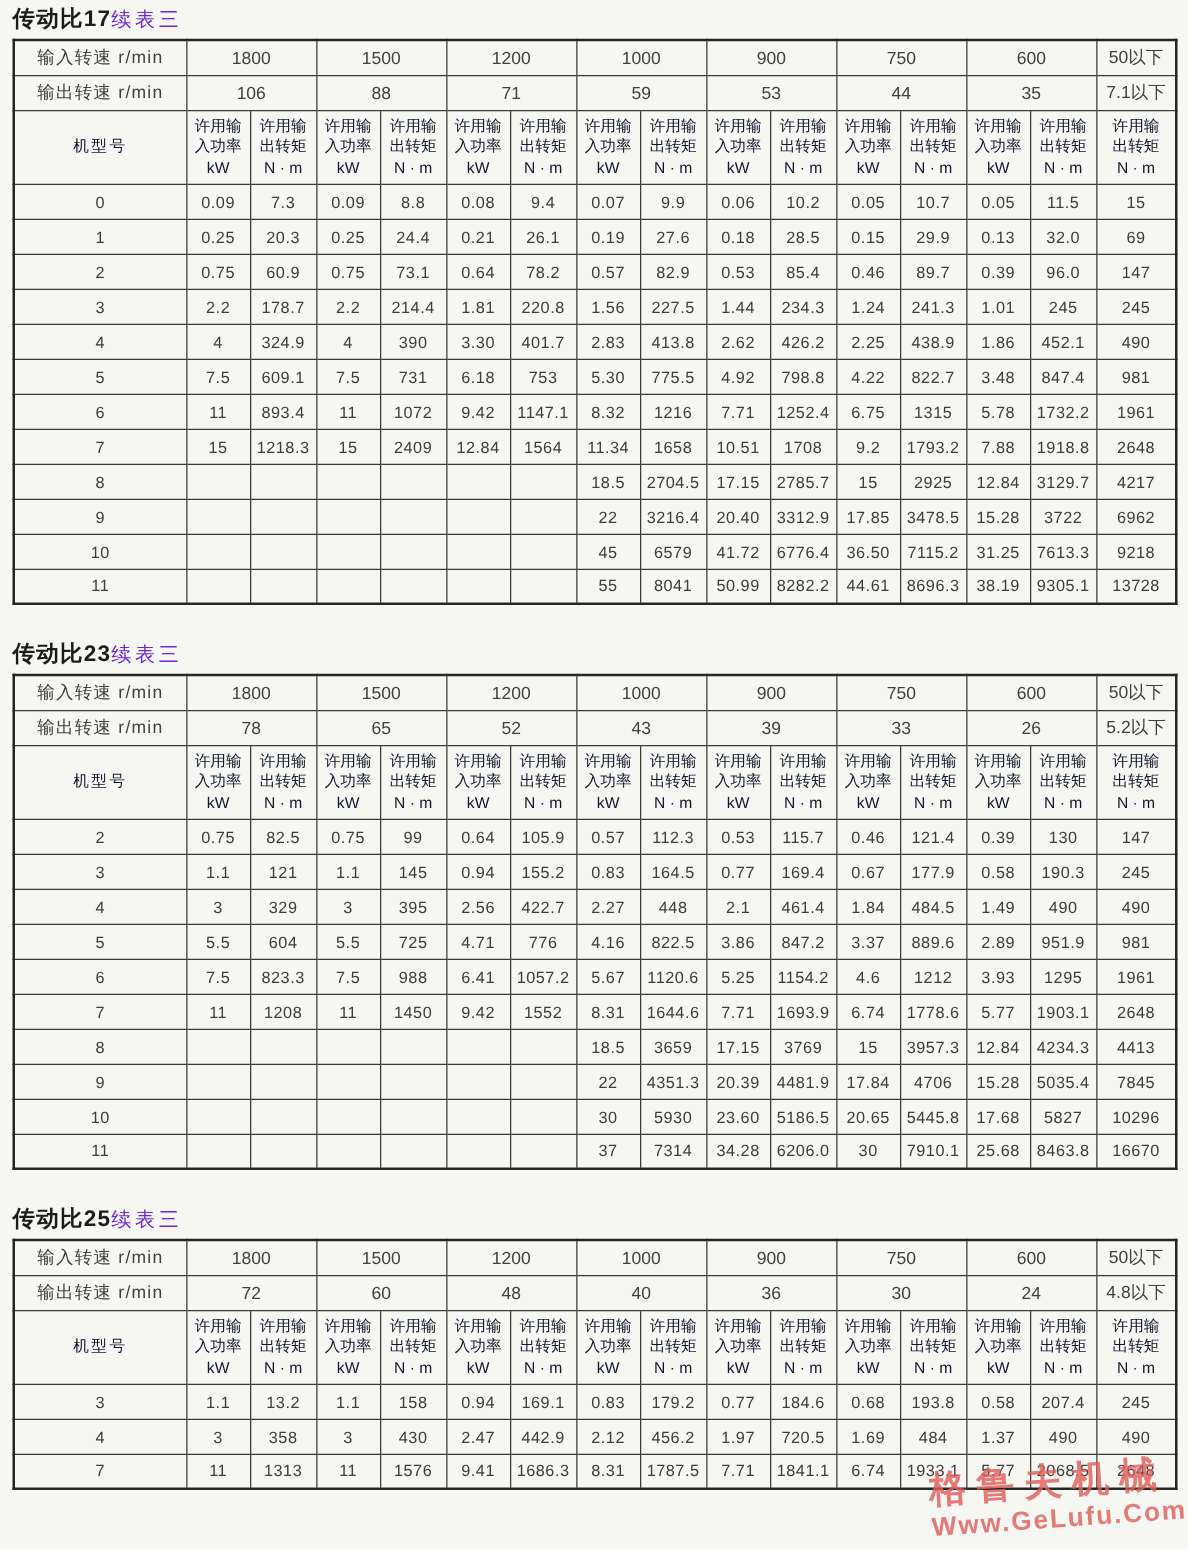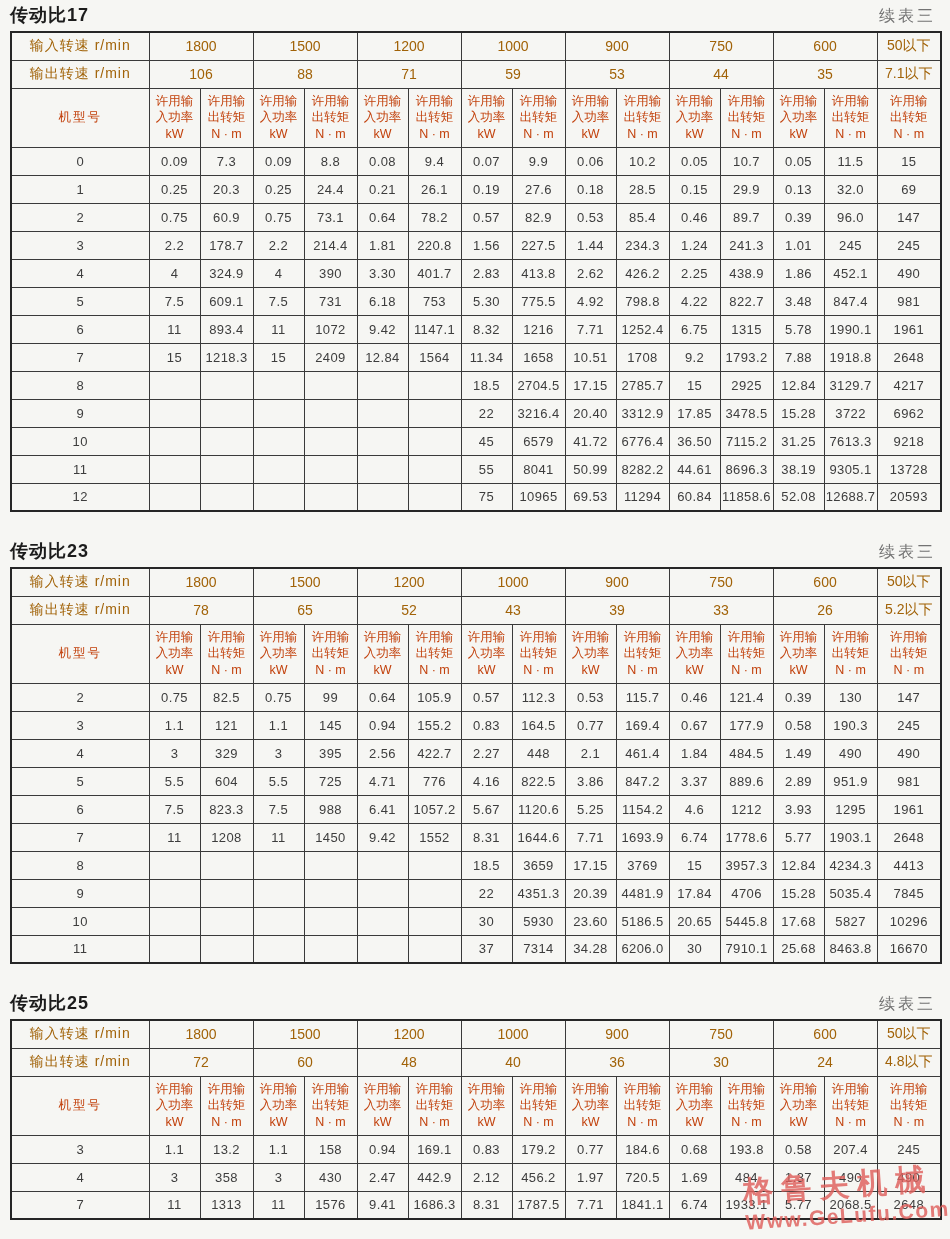--- a/index.html
+++ b/index.html
@@ -6,36 +6,36 @@
   html, body { width: 950px; height: 1239px; }
   body {
     background: #f6f6f3;
     font-family: "Liberation Sans", "DejaVu Sans", sans-serif;
     color: #2e2e2e;
     overflow: hidden;
   }
   .page { position: relative; width: 950px; height: 1239px; padding: 5px 10px 0 10px; }
   .table-block + .table-block { margin-top: 29px; }
   .block-title-row {
-    display: flex; justify-content: space-between; align-items: flex-end;
+    display: flex; align-items: flex-end;
     padding: 1px 4px 4px 0; height: 26px;
   }
   .block-title { font-size: 18px; font-weight: bold; color: #1c1c1c; letter-spacing: 1px; }
-  .continued { font-size: 16px; color: #737373; letter-spacing: 3px; }
+  .continued { font-size: 16px; color: #6d28d9; letter-spacing: 3px; }
   table.ratio-table {
     border-collapse: collapse; table-layout: fixed; width: 930px;
     border: 2px solid #262626; background: transparent;
   }
   table.ratio-table td {
     border: 1px solid #3a3a3a; text-align: center; vertical-align: middle;
     overflow: hidden; padding: 0 1px;
   }
-  tr.r-speed td { height: 28px; font-size: 14px; color: #a16207; }
+  tr.r-speed td { height: 28px; font-size: 14px; color: #404040; }
   td.speed-label { font-size: 14px; letter-spacing: 1px; color: #222; }
-  tr.r-heads td { height: 59px; font-size: 12.5px; line-height: 1.32; white-space: pre-line; color: #c2410c; text-align: center; }
+  tr.r-heads td { height: 59px; font-size: 12.5px; line-height: 1.32; white-space: pre-line; color: #0f172a; text-align: center; }
   td.model-head { font-size: 14px; letter-spacing: 2px; font-family: Liberation Serif, serif; }
   tr.r-data td { height: 28px; font-size: 13px; letter-spacing: 0.4px; color: #3d3d3d; }
   td.model-cell { font-size: 13px; }
   .watermark {
     position: absolute; left: 742px; top: 1172px;
     transform: rotate(-4deg); transform-origin: left top;
     color: #df605c; opacity: 0.82; pointer-events: none; text-align: left;
     z-index: 5;
   }
   .wm-cn { font-size: 30px; font-weight: bold; letter-spacing: 8px; white-space: nowrap; }
@@ -256,21 +256,21 @@
             <td class="val-cell">1072</td>
             <td class="val-cell">9.42</td>
             <td class="val-cell">1147.1</td>
             <td class="val-cell">8.32</td>
             <td class="val-cell">1216</td>
             <td class="val-cell">7.71</td>
             <td class="val-cell">1252.4</td>
             <td class="val-cell">6.75</td>
             <td class="val-cell">1315</td>
             <td class="val-cell">5.78</td>
-            <td class="val-cell">1990.1</td>
+            <td class="val-cell">1732.2</td>
             <td class="val-cell">1961</td>
           </tr>
           <tr class="r-data">
             <td class="model-cell">7</td>
             <td class="val-cell">15</td>
             <td class="val-cell">1218.3</td>
             <td class="val-cell">15</td>
             <td class="val-cell">2409</td>
             <td class="val-cell">12.84</td>
             <td class="val-cell">1564</td>
@@ -349,38 +349,20 @@
             <td class="val-cell">55</td>
             <td class="val-cell">8041</td>
             <td class="val-cell">50.99</td>
             <td class="val-cell">8282.2</td>
             <td class="val-cell">44.61</td>
             <td class="val-cell">8696.3</td>
             <td class="val-cell">38.19</td>
             <td class="val-cell">9305.1</td>
             <td class="val-cell">13728</td>
           </tr>
-          <tr class="r-data">
-            <td class="model-cell">12</td>
-            <td class="val-cell"></td>
-            <td class="val-cell"></td>
-            <td class="val-cell"></td>
-            <td class="val-cell"></td>
-            <td class="val-cell"></td>
-            <td class="val-cell"></td>
-            <td class="val-cell">75</td>
-            <td class="val-cell">10965</td>
-            <td class="val-cell">69.53</td>
-            <td class="val-cell">11294</td>
-            <td class="val-cell">60.84</td>
-            <td class="val-cell">11858.6</td>
-            <td class="val-cell">52.08</td>
-            <td class="val-cell">12688.7</td>
-            <td class="val-cell">20593</td>
-          </tr>
         </tbody>
       </table>
     </section>
   <section class="table-block">
       <div class="block-title-row">
         <div class="block-title">传动比23</div>
         <div class="continued">续表三</div>
       </div>
       <table class="ratio-table">
         <colgroup>

